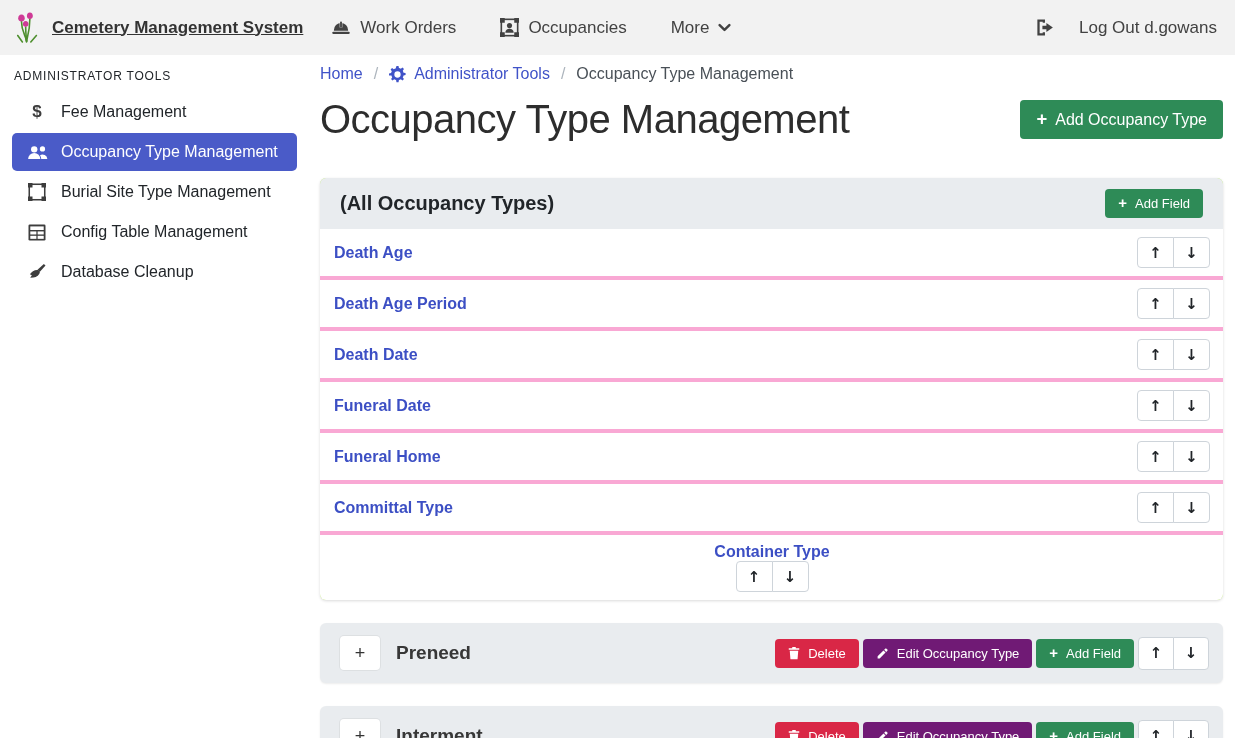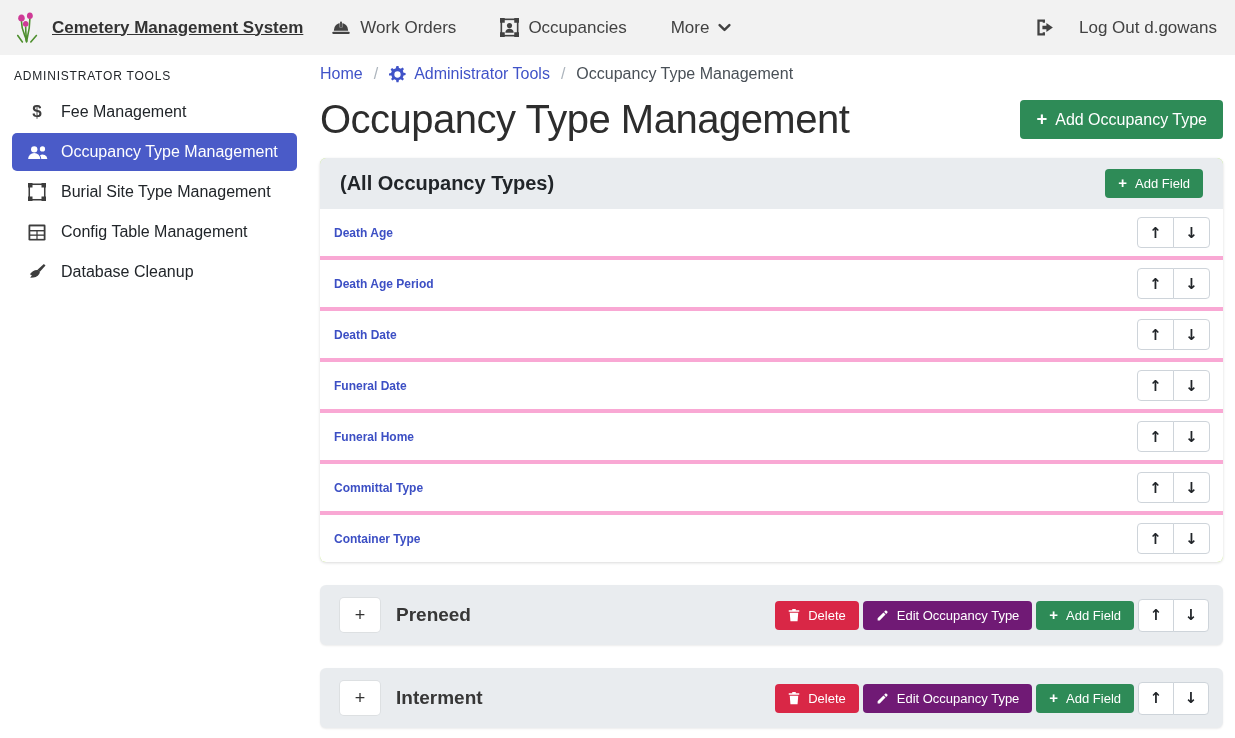--- a/index.html
+++ b/index.html
@@ -55,34 +55,34 @@
   }
   .btn .plus { font-weight:700; font-size:1.15em; line-height:1; }
   .btn-green { background:#2e8b57; }
   .btn-teal  { background:#701a75; }
   .btn-red   { background:#d92746; }
   .btn-lg { font-size:16px; padding:10px 16px; }
   .btn-sm { font-size:13px; padding:7px 13px; }
 
   
   .card {
-    margin-top:16px; border-radius:6px; background:#bef264;
+    margin-top:36px; border-radius:6px; background:#bef264;
     box-shadow:0 1px 3px rgba(0,0,0,.15);
   }
   .card-header {
     background:#e9ecef; border-radius:6px 6px 0 0; padding:11px 20px;
     display:flex; align-items:center; justify-content:space-between;
   }
   .card-title { font-size:20px; font-weight:600; color:#212529; }
   .field-row {
     display:flex; align-items:center; justify-content:space-between;
     padding:8px 13px 8px 14px; border-top:4px solid #f9a8d4; background:#fff;
   }
-  .field-row:last-child { border-radius:0 0 6px 6px; }
-  .field-link { color:#3c4fc4; font-weight:700; font-size:12px; text-decoration:none; cursor:pointer; }
+  .field-row:last-child { border-radius:0 0 6px 6px;flex-direction:column; }
+  .field-link { color:#3c4fc4; font-weight:700; font-size:16px; text-decoration:none; cursor:pointer; }
 
   .arrow-group { display:inline-flex; }
   .arrow-group button {
     width:37px; height:31px; background:#fff; border:1px solid #ced4da; color:#212529;
     font-size:15px; font-weight:700; cursor:pointer; display:flex; align-items:center; justify-content:center;
     font-family:"DejaVu Sans",sans-serif;
   }
   .arrow-group button:first-child { border-radius:4px 0 0 4px; }
   .arrow-group button:last-child  { border-radius:0 4px 4px 0; margin-left:-1px; }
 

